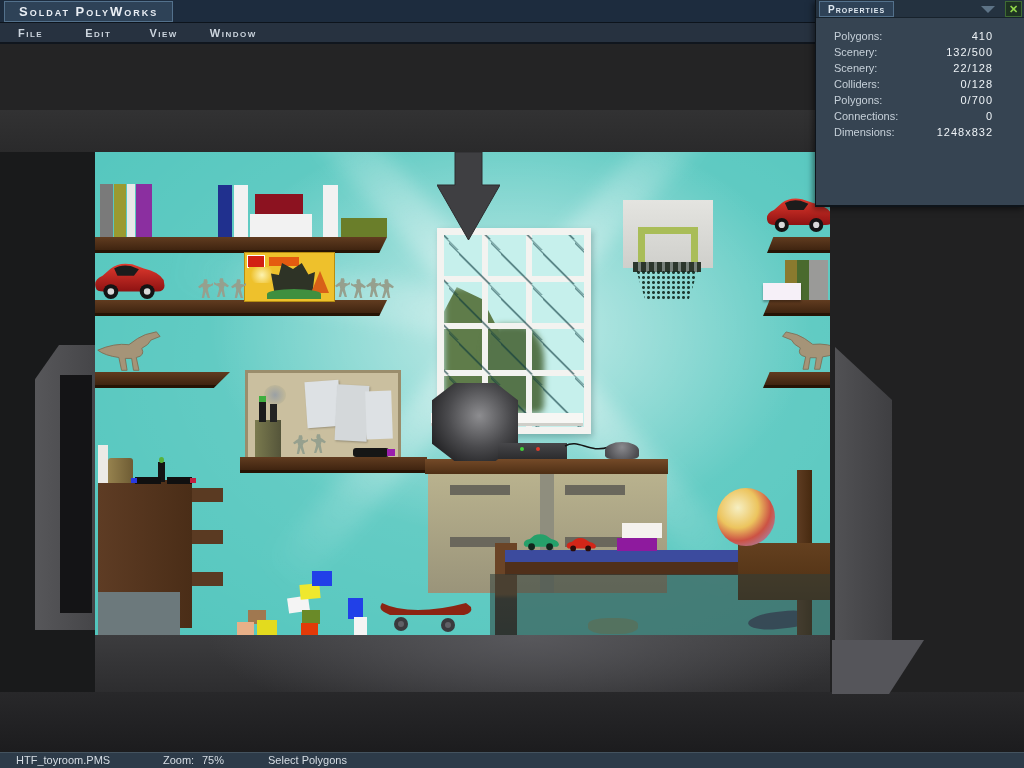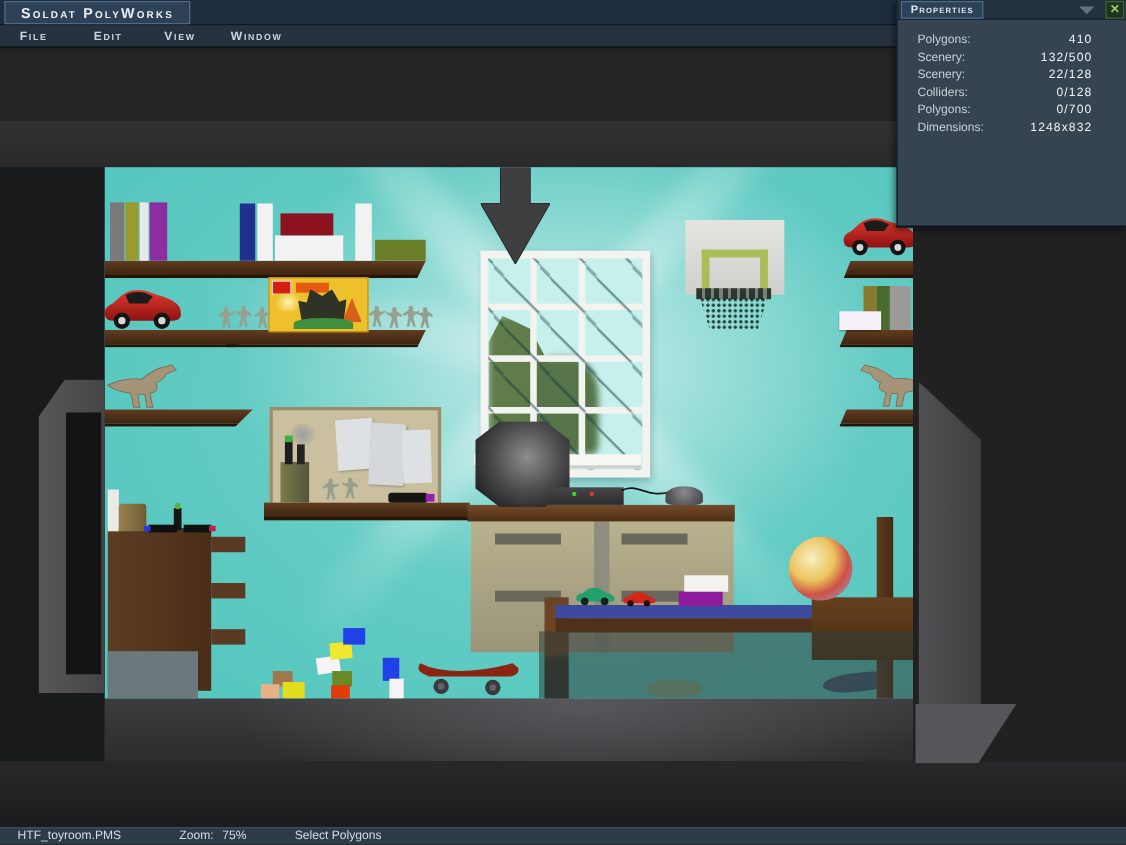--- a/index.html
+++ b/index.html
@@ -368,20 +368,24 @@
       </div>
       <div class="prow">
         <span class="plabel">Colliders:</span>
         <span class="pvalue">0/128</span>
       </div>
       <div class="prow">
         <span class="plabel">Polygons:</span>
         <span class="pvalue">0/700</span>
       </div>
       <div class="prow">
+        <span class="plabel">Connections:</span>
+        <span class="pvalue">0</span>
+      </div>
+      <div class="prow">
         <span class="plabel">Dimensions:</span>
         <span class="pvalue">1248x832</span>
       </div>
     </div>
   </div>
 
   <div class="abs statusbar">
     <span style="left:16px">HTF_toyroom.PMS</span>
     <span style="left:163px">Zoom:</span>
     <span style="left:202px">75%</span>

